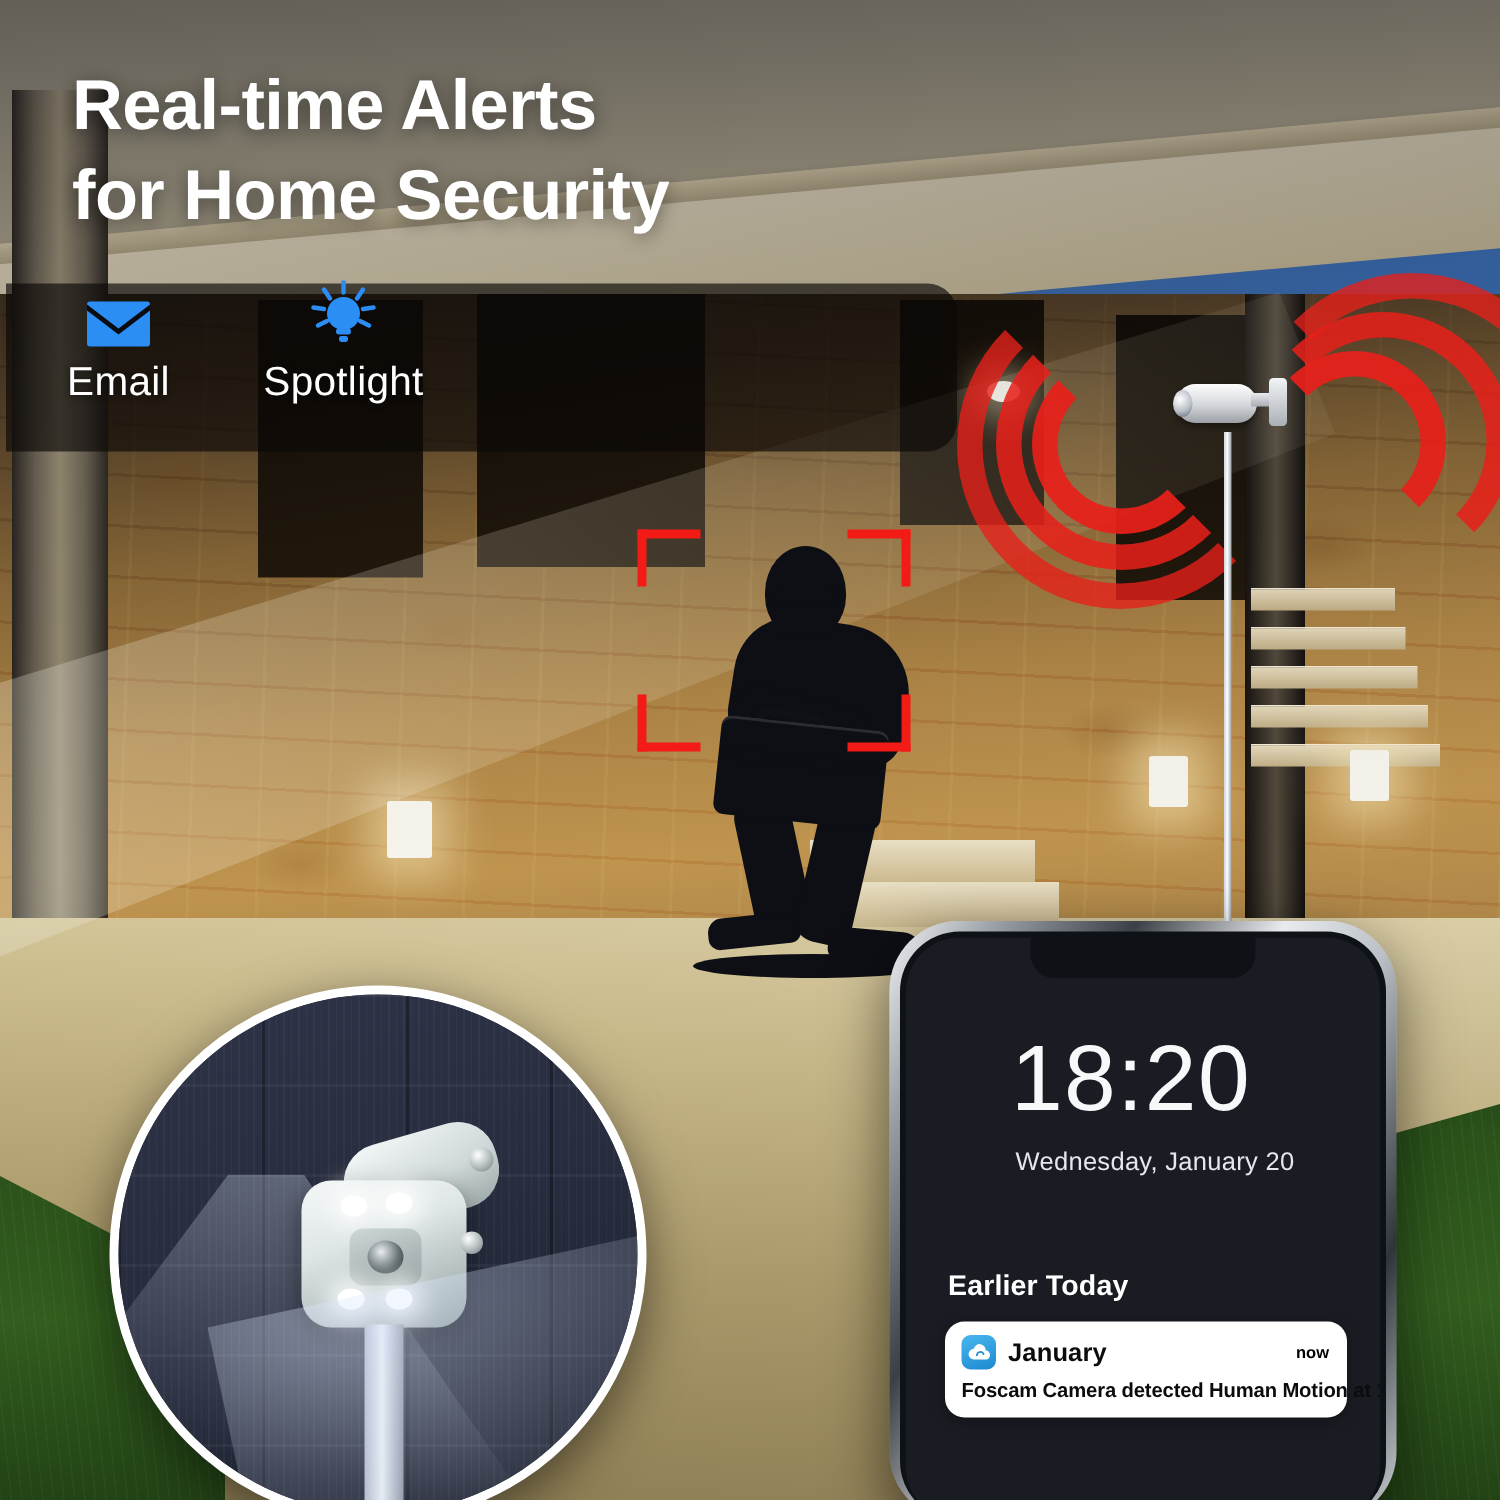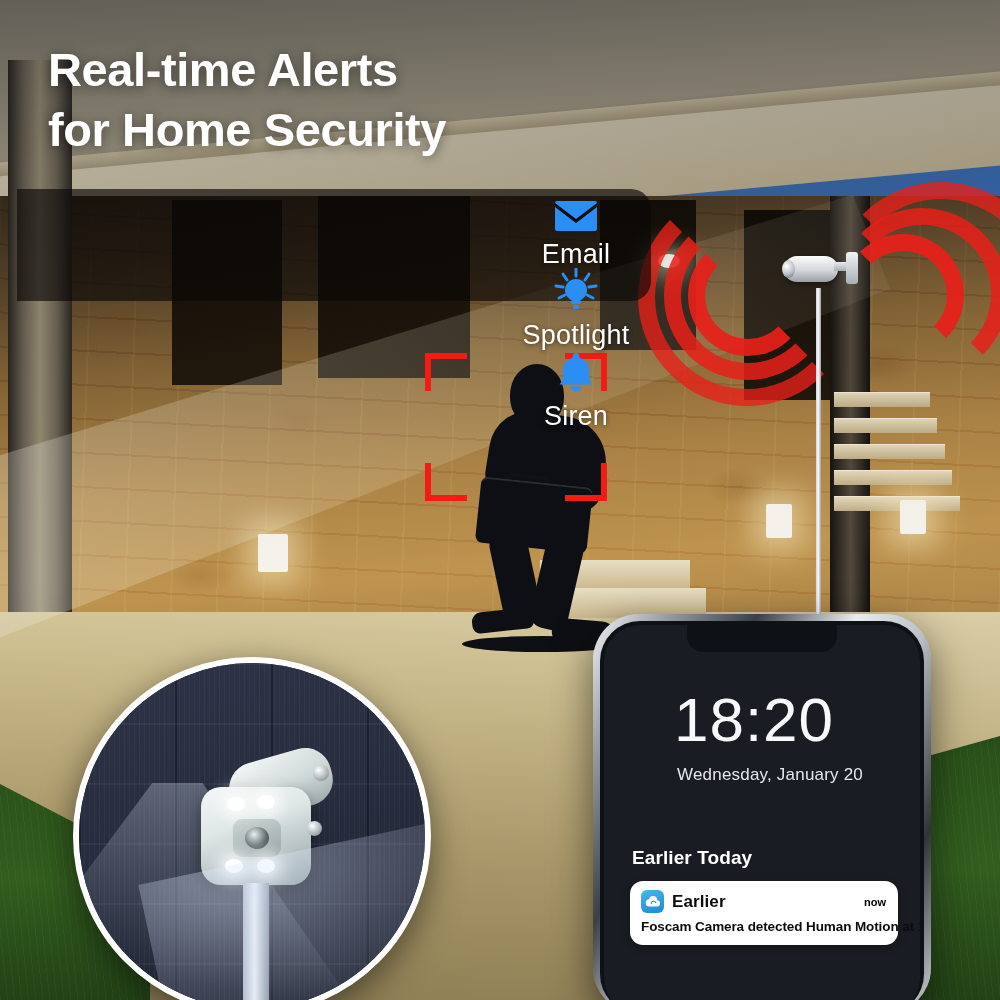--- a/index.html
+++ b/index.html
@@ -120,24 +120,24 @@
   .headline {
     position:absolute; left:48px; top:40px; width:640px;
     color:#fff; font-size:47px; line-height:1.27; font-weight:600;
     letter-spacing:-.4px; text-shadow:0 2px 12px rgba(0,0,0,.45);
     z-index:30;
   }
   .headline span { display:block; }
 
   
   .feature-bar {
-    position:absolute; left:17px; top:189px; width:634px; height:112px;
+    position:absolute; left:4px; top:189px; width:634px; height:112px;
     background:rgba(10,8,6,.66);
     border-top-right-radius:20px; border-bottom-right-radius:20px;
-    display:flex; align-items:flex-end; z-index:30;flex-direction:column;
+    display:flex; align-items:flex-start; z-index:30;
   }
   .feature {
     display:flex; flex-direction:column; align-items:center; justify-content:center;
     gap:6px; padding:0 6px;
   }
   .f-email { width:150px; }
   .f-spot  { width:150px; }
   .f-alert { width:142px; }
   .f-siren { width:150px; }
   .feature .ico { height:44px; display:flex; align-items:flex-end; justify-content:center; }
@@ -411,29 +411,20 @@
           </g>
           <circle cx="23" cy="22" r="11" fill="#2B8EF5"></circle>
           <rect x="18" y="32" width="10" height="4" rx="1.6" fill="#2B8EF5"></rect>
           <rect x="20" y="37" width="6" height="4" rx="1.6" fill="#2B8EF5"></rect>
         </svg>
       </div>
       <div class="lbl">Spotlight</div>
     </div>
 
 
-    <div class="feature f-siren">
-      <div class="ico">
-        <svg width="42" height="44" viewBox="0 0 42 44">
-          <path d="M21 2 c1.9 0 3.2 1.3 3.2 3.1 v1.6 c6.4 1.6 9.8 6.6 9.8 13.2 v8.4 l3.4 5.2 H4.6 L8 28.3 v-8.4 c0-6.6 3.4-11.6 9.8-13.2 V5.1 C17.8 3.3 19.1 2 21 2 Z" fill="#2B8EF5"></path>
-          <path d="M15.6 35.6 h10.8 c0 3-2.4 5.2-5.4 5.2 s-5.4-2.2-5.4-5.2 Z" fill="#2B8EF5"></path>
-        </svg>
-      </div>
-      <div class="lbl">Siren</div>
-    </div>
 
   </div>
 
   <div class="inset">
     <div class="siding"></div>
     <div class="ic-beam"></div>
     <div class="inset-cam">
       <div class="ic-top"></div>
       <div class="ic-body"></div>
       <div class="ic-knob"></div>
@@ -460,21 +451,21 @@
           <div class="earlier">Earlier Today</div>
 
           <div class="notif">
             <div class="notif-head">
               <div class="app-icon">
                 <svg width="16" height="12" viewBox="0 0 16 12">
                   <path d="M4.4 10.4 h7.4 a3.1 3.1 0 0 0 .3-6.2 A4 4 0 0 0 4.2 3.2 A3.6 3.6 0 0 0 4.4 10.4 Z" fill="#fff"></path>
                   <path d="M6.2 7.6 a2.4 2.4 0 0 1 4.6-.9" fill="none" stroke="#1C8AD1" stroke-width="1.1" stroke-linecap="round"></path>
                 </svg>
               </div>
-              <div class="app-name">Earlier</div>
+              <div class="app-name">January</div>
               <div class="notif-time">now</div>
             </div>
             <div class="notif-body">Foscam Camera detected Human Motion at 18:20.</div>
           </div>
 
         </div>
       </div>
     </div>
   </div>
 

